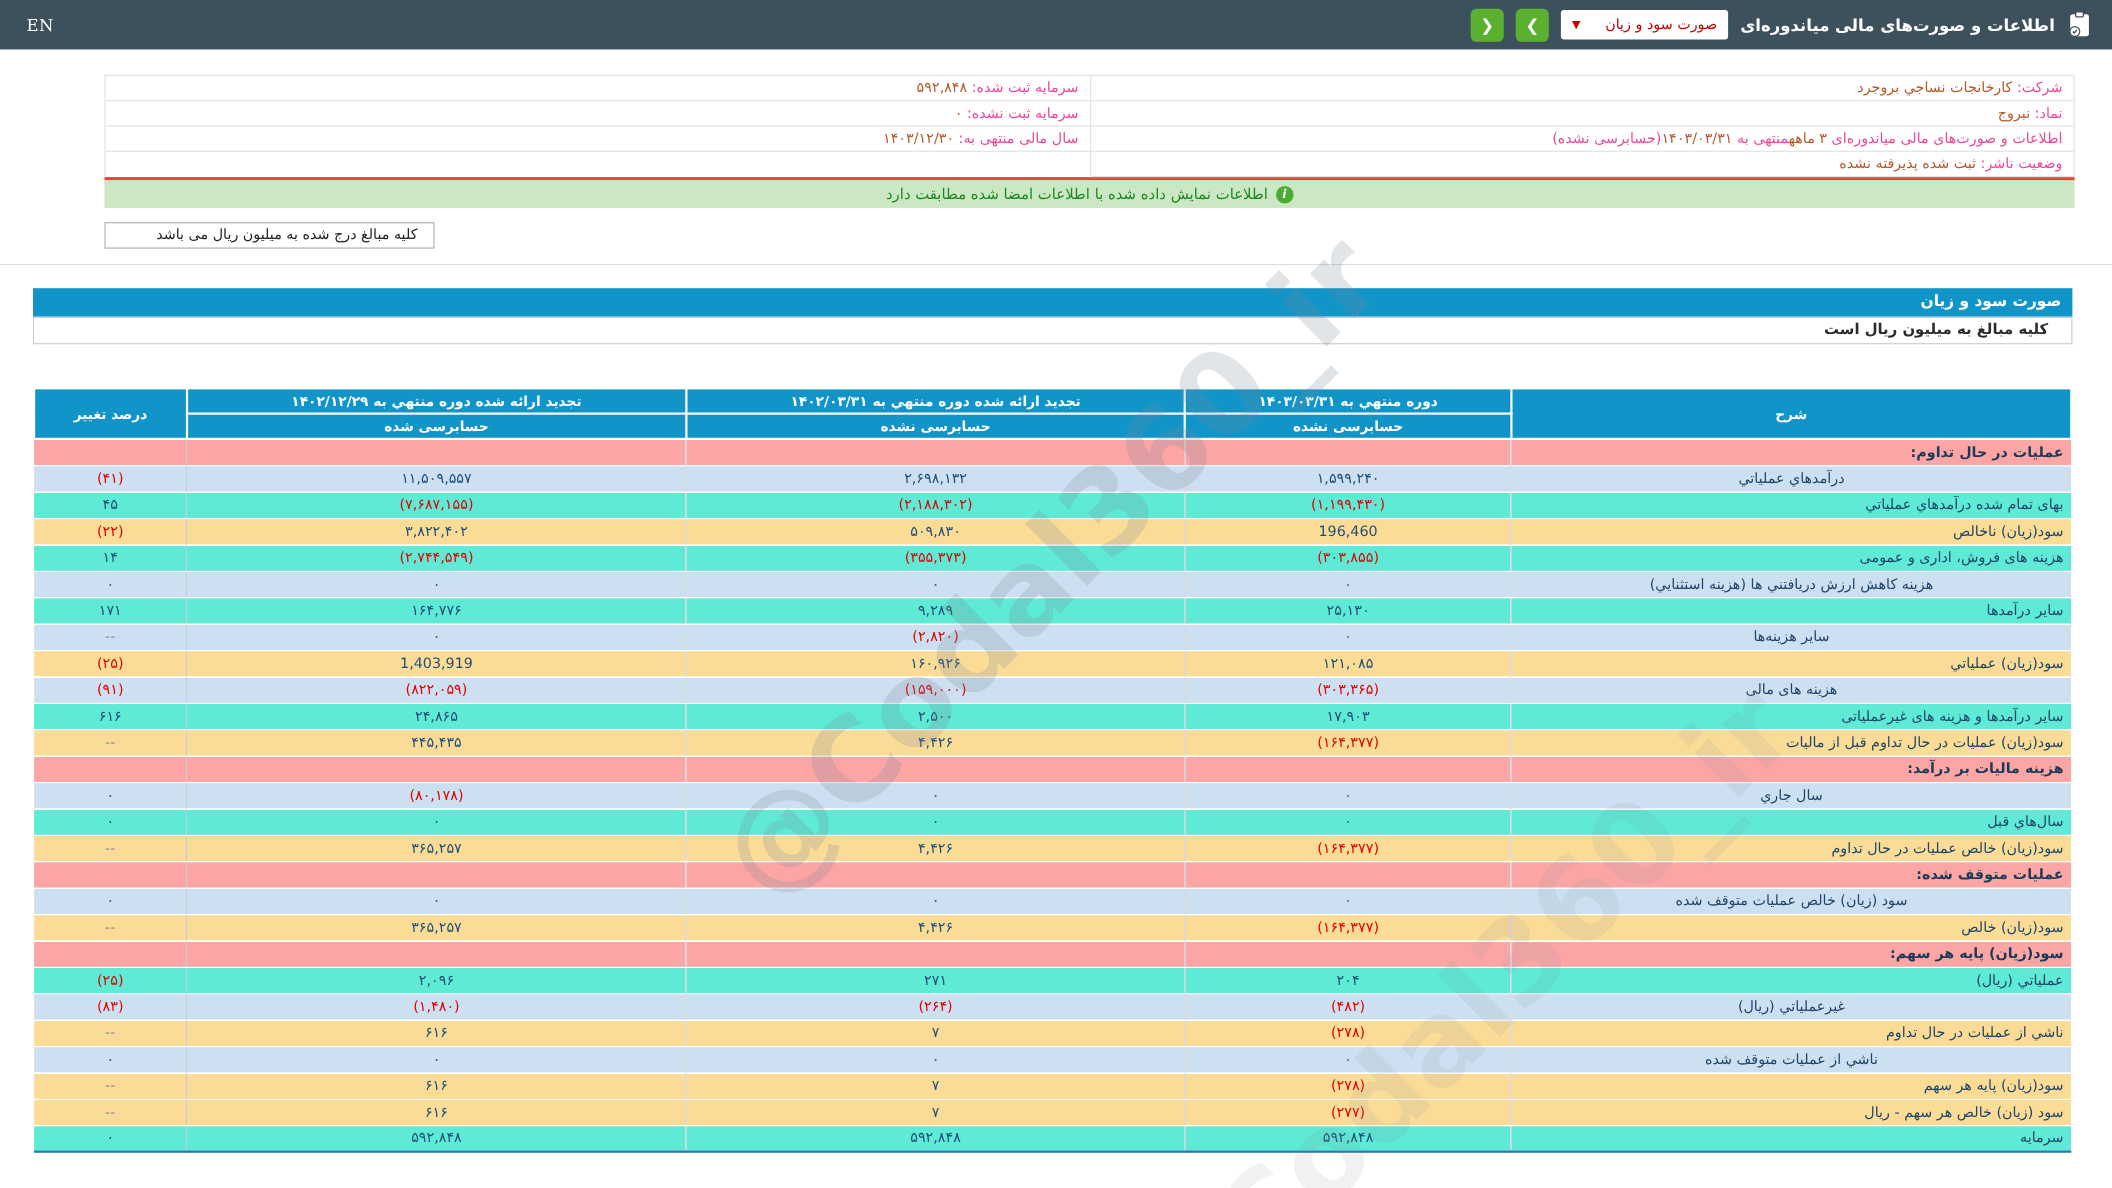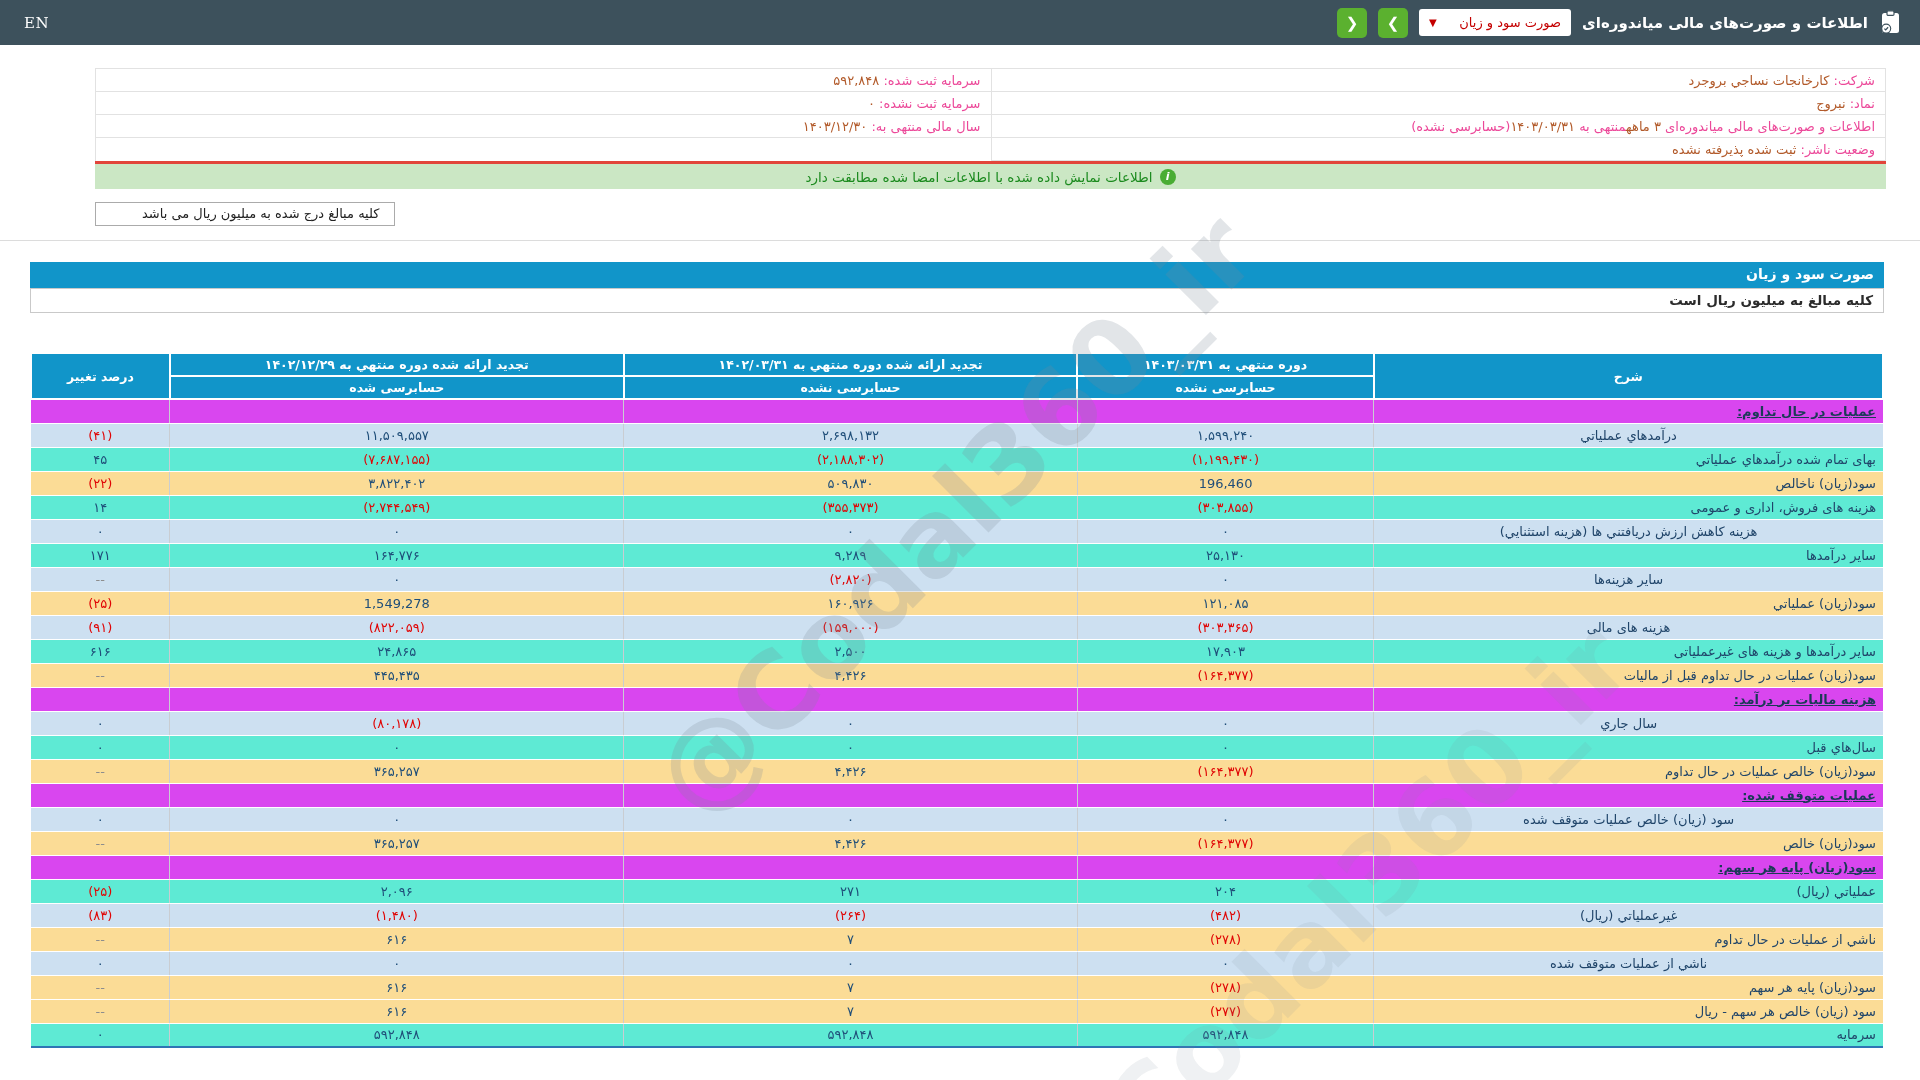--- a/index.html
+++ b/index.html
@@ -62,40 +62,40 @@
   }
   .page-rule{ margin-top:14px; border-top:1px solid #dcdcdc; }
   
   .statement{ margin:21px 36px 0 30px; }
   .stmt-title{
     background:#1195c9; color:#fff; font-weight:bold; font-size:14px;
     padding:4px 10px 5px; height:26px;
   }
   .stmt-unit{
     border:1px solid #c9c9c9; background:#fff; color:#2b2b2b; font-weight:bold;
-    font-size:13.5px; padding:3px 10px 4px; height:25px; margin-bottom:39px;
+    font-size:13.5px; padding:3px 21px 4px; height:25px; margin-bottom:39px;
   }
   table{
     width:100%; border-collapse:collapse; table-layout:fixed; font-size:13px;
     border-bottom:2px solid #2e75b5;
   }
   thead th{
     background:#1195c9; color:#fff; font-weight:bold; font-size:12.5px;
     border:2px solid #fff; padding:2px 4px; height:23px; text-align:center;
   }
   tbody td{
     height:24px; padding:3px 7px;
     border-left:1px solid #c9cdd2; border-bottom:1px solid rgba(255,255,255,.85);
     white-space:nowrap; overflow:hidden;
   }
   tbody td:last-child{ border-left:none; }
   tr.blue td{ background:#cde0f1;text-align:center; }
   tr.white td{ background:#5eead4; }
   tr.orange td{ background:#fbdc96; }
-  tr.section td{ background:#d946ef;text-decoration:underline; }
+  tr.section td{ background:#fca5a5; }
   tr.section .lbl-cell{ font-weight:bold; color:#1b3a57; }
   .lbl-cell{ text-align:right; color:#20456a; }
   td.num{ text-align:center; direction:ltr; color:#1f4e79; }
   td.num.neg{ color:#e00404; }
   td.num.dash{ color:#8d8d8d; }
   
   .watermark{
     position:absolute; font-weight:bold; font-size:105px; white-space:nowrap;
     color:rgba(125,135,150,.22); direction:ltr; pointer-events:none; z-index:6;
   }
@@ -229,21 +229,21 @@
           <td class="lbl-cell">سایر هزینه‌ها</td>
           <td class="num">۰</td>
           <td class="num neg">(۲,۸۲۰)</td>
           <td class="num">۰</td>
           <td class="num dash">--</td>
         </tr>
         <tr class="orange">
           <td class="lbl-cell">سود(زيان) عملياتي</td>
           <td class="num">۱۲۱,۰۸۵</td>
           <td class="num">۱۶۰,۹۲۶</td>
-          <td class="num">1,549,278</td>
+          <td class="num">1,403,919</td>
           <td class="num neg">(۲۵)</td>
         </tr>
         <tr class="blue">
           <td class="lbl-cell">هزینه های مالی</td>
           <td class="num neg">(۳۰۳,۳۶۵)</td>
           <td class="num neg">(۱۵۹,۰۰۰)</td>
           <td class="num neg">(۸۲۲,۰۵۹)</td>
           <td class="num neg">(۹۱)</td>
         </tr>
         <tr class="white">

